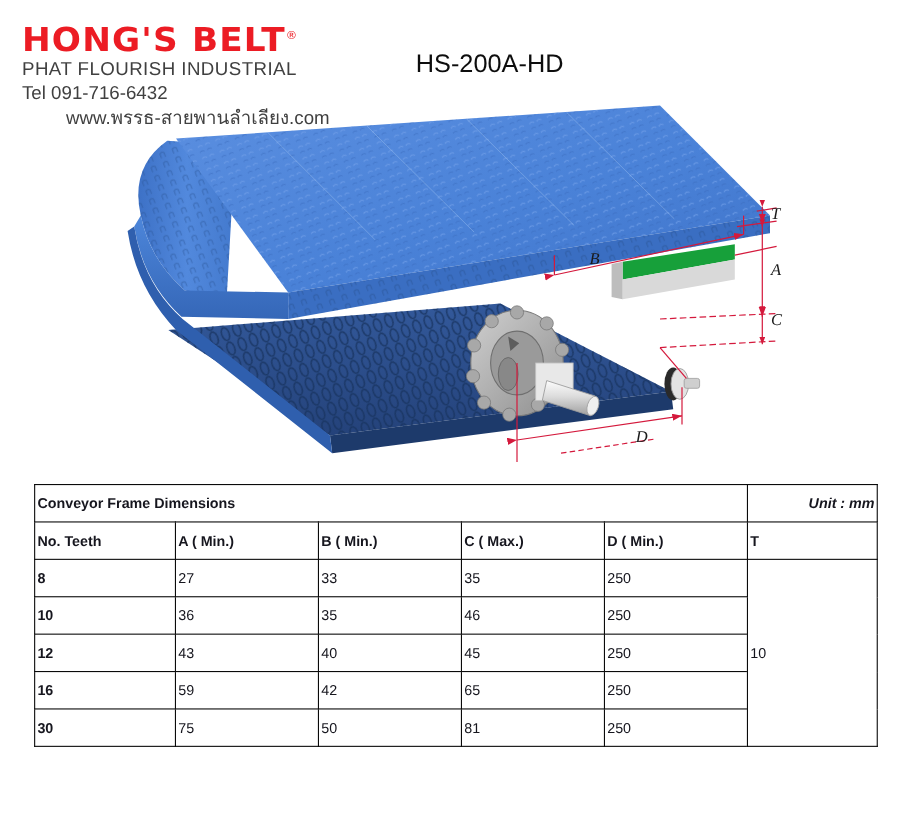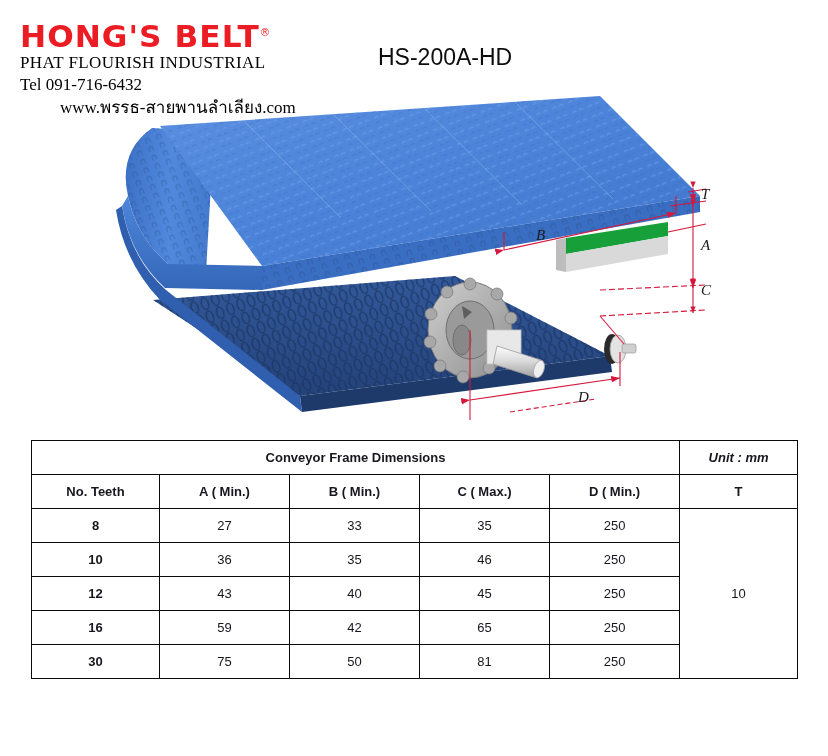--- a/index.html
+++ b/index.html
@@ -34,25 +34,25 @@
     transform: scaleX(1.04);
     transform-origin: left center;
   }
   #logo-reg {
     font-size: 10px;
     vertical-align: super;
     color: #ec1c24;
     font-weight: normal;
   }
   .brand-line {
-    color: #000000;
+    color: #404040;
     font-size: 17px;
     line-height: 1.32;
     white-space: nowrap;
-    font-family: Liberation Serif, serif;
+    font-family: Liberation Sans, sans-serif;
   }
   #brand-company { letter-spacing: 0.4px; }
   #brand-url { position: relative; z-index: 31; margin-left: 40px; }
 
   
   #product-title {
     position: absolute;
     left: 378px; top: 44px;
     font-size: 23px;
     color: #0d0d0d;
@@ -85,21 +85,20 @@
     z-index: 20;
   }
   table.spec {
     border-collapse: collapse;
     width: 766px;
     table-layout: fixed;
     font-family: "Liberation Sans", sans-serif;
   }
   table.spec td {
     border: 1.4px solid #0a0a0a;
-    text-align: center;
     vertical-align: middle;
     color: #16161e;
     font-size: 13px;
     height: 34px;
     padding: 0 2px;
   }
   td.title-cell {
     height: 76px;
     text-align: left;
     vertical-align: bottom;

